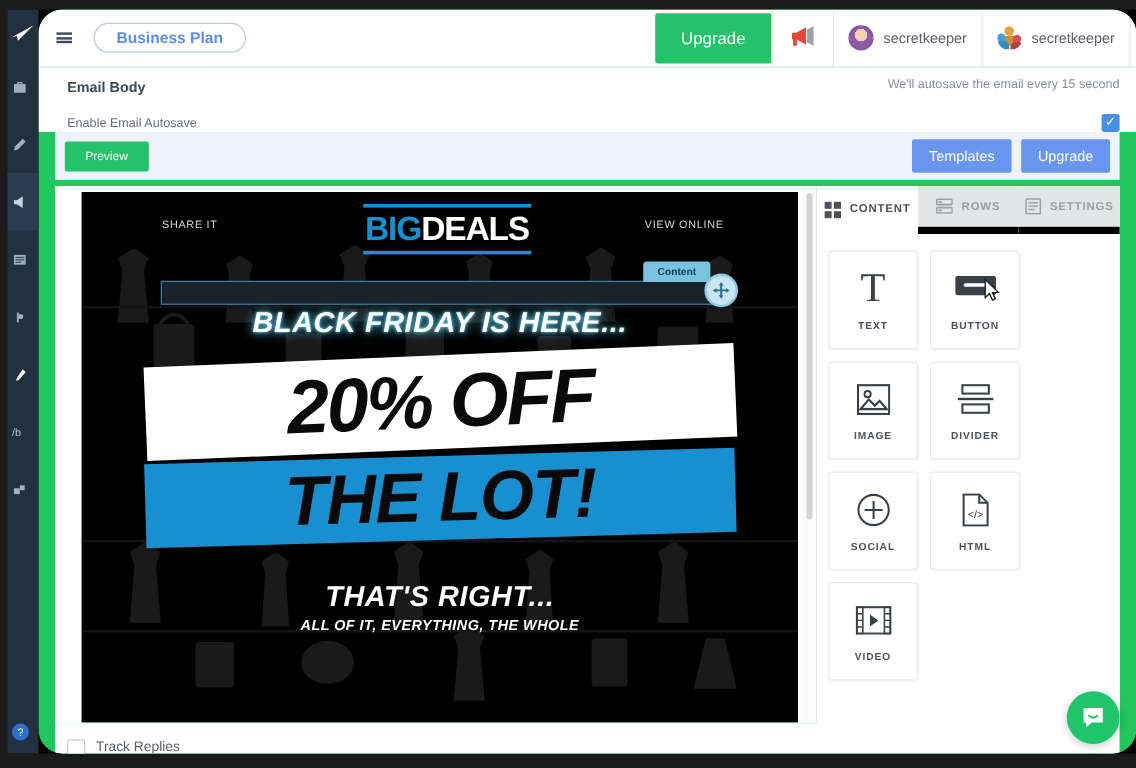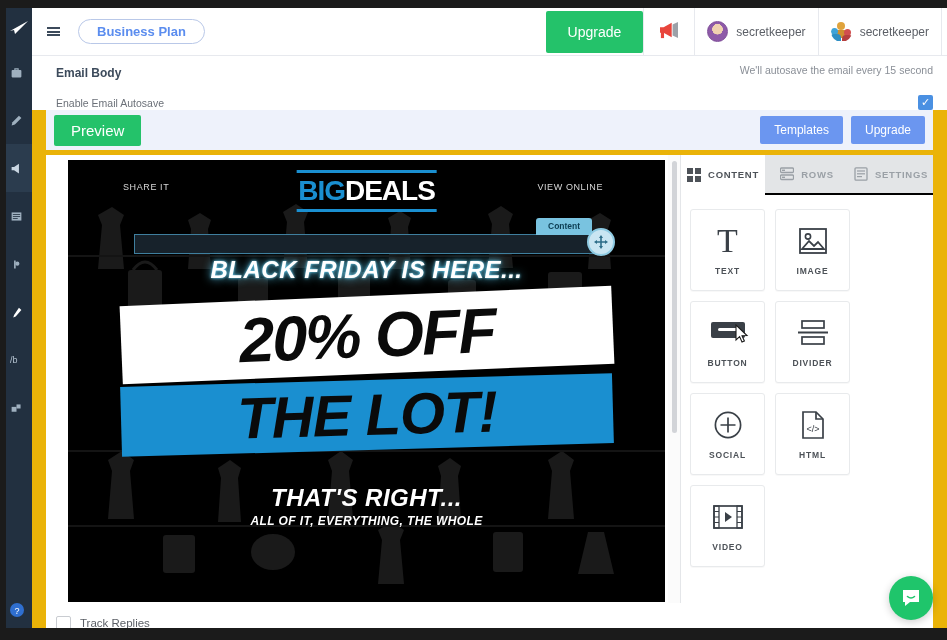--- a/index.html
+++ b/index.html
@@ -52,22 +52,23 @@
   .rail-item svg, .rail-logo svg { display: block; }
   .rail-bottom {
     position: absolute; left: 0; bottom: 10px; width: 100%;
     display: flex; align-items: center; padding-left: 3px;
   }
 
   
   .app-main {
     position: absolute; left: 32px; top: 8px;
     width: 915px; height: 620px;
-    background: #eab308;
+    background: #22c55e;
     overflow: hidden;
+    border-radius: 20px;
   }
 
   
   .topbar {
     position: relative;
     height: 48px;
     background: #fff;
     border-bottom: 1px solid #e7e9ee;
     display: flex; align-items: stretch;
   }
@@ -191,21 +192,21 @@
   .editor-toolbar {
     position: relative;
     margin: 0 14px;
     height: 40px;
     background: #eef2fb;
     display: flex; align-items: center;
     padding: 0 8px;
   }
   .preview-btn {
     background: #24c26a; color: #fff; border: none;
-    font-size: 15px; padding: 7px 17px; border-radius: 2px;
+    font-size: 10px; padding: 7px 17px; border-radius: 2px;
     cursor: pointer;
   }
   .toolbar-spacer { flex: 1; }
   .tb-btn {
     background: #6b96f0; color: #fff; border: none;
     font-size: 12px; padding: 7px 14px; border-radius: 2px;
     margin-left: 8px; cursor: pointer;
   }
 
   
@@ -232,21 +233,21 @@
     overflow: hidden;
   }
   
   .pattern {
     position: absolute; inset: 0;
     opacity: 1;
   }
   .email-head {
     position: relative;
     height: 52px;
-    display: flex; align-items: center; justify-content: center;
+    display: flex; align-items: center; justify-content: center; margin-left: 12px;
   }
   .share-it, .view-online {
     position: absolute;
     font-size: 9px; color: #d8d8d8; letter-spacing: .6px;
     font-family: "Liberation Sans", sans-serif;
   }
   .share-it { left: 55px; top: 22px; }
   .view-online { right: 62px; top: 22px; }
   .logo {
     position: absolute; left: 50%; transform: translateX(-50%); top: 10px;
@@ -355,21 +356,21 @@
   .panel-tabs {
     display: flex; height: 40px;
   }
   .panel-tab {
     flex: 1;
     display: flex; align-items: center; justify-content: center;
     gap: 7px;
     font-size: 9.5px; font-weight: bold; letter-spacing: .7px;
     color: #9aa0a6;
     background: #e3e5e7;
-    border-bottom: 2px solid #000000;
+    border-bottom: 6px solid #000000;
     cursor: pointer;
   }
   .panel-tab.active {
     background: #fff;
     color: #4d5258;
     border-bottom: 1px solid #fff;
   }
   .panel-tab svg { display: block; }
   .panel-scroll {
     flex: 1;
@@ -687,46 +688,46 @@
         <div class="panel-scroll">
           <div class="blocks">
 
             <div class="block">
               <span class="glyph serif-T">T</span>
               <span class="lbl">TEXT</span>
             </div>
 
             <div class="block">
               <span class="glyph">
-                <svg width="28" height="26" viewBox="0 0 28 26">
-                    <rect x="1" y="1" width="26" height="24" fill="none" stroke="#3a4047" stroke-width="1.8"></rect>
-                    <circle cx="9" cy="8.5" r="2.6" fill="none" stroke="#3a4047" stroke-width="1.6"></circle>
-                    <path d="M3 21 l7-8 5 5 4-4 6 7z" fill="none" stroke="#3a4047" stroke-width="1.8"></path>
-                  </svg>
-              </span>
-              <span class="lbl">IMAGE</span>
-            </div>
-
-            <div class="block">
-              <span class="glyph">
                 <svg width="34" height="24" viewBox="0 0 34 24">
                     <rect x="0" y="1" width="34" height="16" rx="2" fill="#3a4047"></rect>
                     <rect x="7" y="7" width="20" height="3" rx="1.5" fill="#ffffff"></rect>
                   </svg>
               </span>
               <span class="lbl">BUTTON</span>
               <span class="cursor">
                 <svg width="14" height="20" viewBox="0 0 14 20">
                     <path d="M1 1 L1 16 L4.6 12.6 L7 18 L9.4 16.9 L7 11.8 L12 11.6 Z" fill="#ffffff" stroke="#1b1b1b" stroke-width="1.1"></path>
                   </svg>
               </span>
             </div>
 
             <div class="block">
               <span class="glyph">
+                <svg width="28" height="26" viewBox="0 0 28 26">
+                    <rect x="1" y="1" width="26" height="24" fill="none" stroke="#3a4047" stroke-width="1.8"></rect>
+                    <circle cx="9" cy="8.5" r="2.6" fill="none" stroke="#3a4047" stroke-width="1.6"></circle>
+                    <path d="M3 21 l7-8 5 5 4-4 6 7z" fill="none" stroke="#3a4047" stroke-width="1.8"></path>
+                  </svg>
+              </span>
+              <span class="lbl">IMAGE</span>
+            </div>
+
+            <div class="block">
+              <span class="glyph">
                 <svg width="30" height="28" viewBox="0 0 30 28">
                     <rect x="4" y="2" width="22" height="7" fill="none" stroke="#3a4047" stroke-width="1.7"></rect>
                     <rect x="0" y="12.5" width="30" height="2" fill="#3a4047"></rect>
                     <rect x="4" y="18" width="22" height="7" fill="none" stroke="#3a4047" stroke-width="1.7"></rect>
                   </svg>
               </span>
               <span class="lbl">DIVIDER</span>
             </div>
 
             <div class="block">

